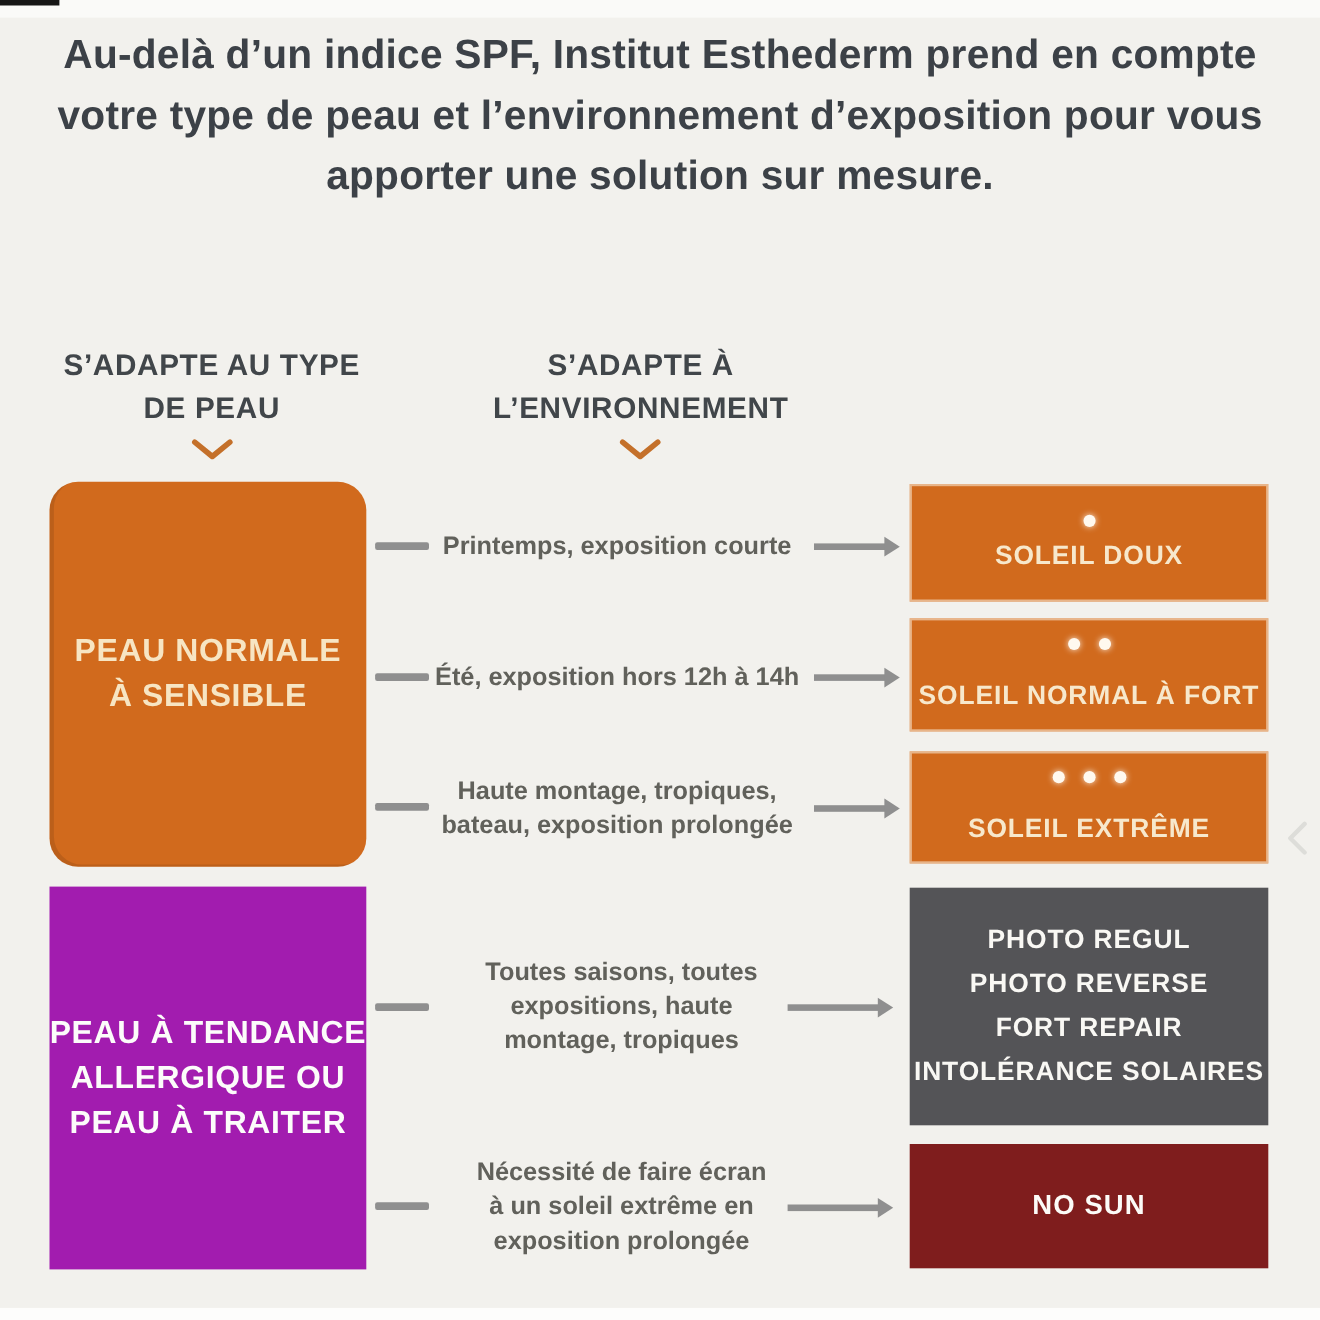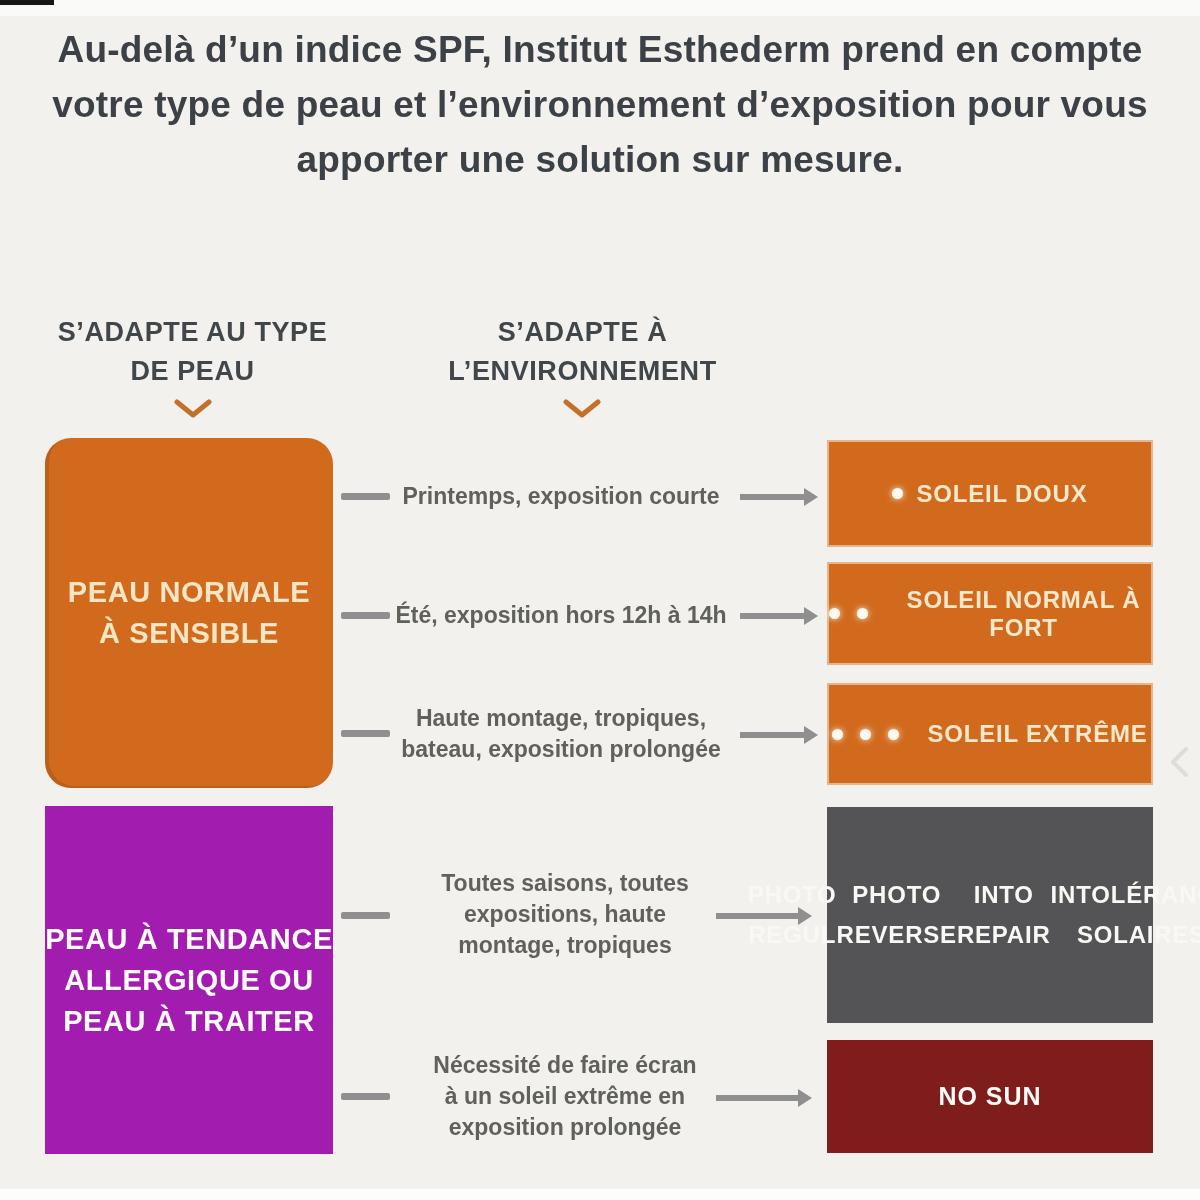--- a/index.html
+++ b/index.html
@@ -36,21 +36,21 @@
   .cond-label div{font-size:23px;line-height:31px;}
   .cond-label--r13{left:386px;width:350px;}
   .cond-label--r45{left:400px;width:330px;}
 
   .arrow{position:absolute;height:18px;}
   .arrow .shaft{position:absolute;left:0;right:12px;top:6px;height:6px;background:#8F8F8F;}
   .arrow .head{position:absolute;right:0;top:0;width:0;height:0;
     border-left:14px solid #8F8F8F;border-top:9px solid transparent;border-bottom:9px solid transparent;}
 
   .env-box{
-    position:absolute;left:827px;width:326px;display:flex;flex-direction:row;
+    position:absolute;left:827px;width:326px;display:flex;flex-direction:column;
     justify-content:center;align-items:center;text-align:center;box-sizing:border-box;
   }
   .env-box--orange{background:#D16A1D;border:2px solid rgba(252,243,228,.55);color:#F7E8CC;}
   .env-box--orange .label{font-size:24px;font-weight:700;letter-spacing:.8px;}
   .env-box--r1{top:440px;height:107px;gap:13px;}
   .env-box--r2{top:562px;height:103px;gap:28px;}
   .env-box--r3{top:683px;height:102px;gap:28px;}
   .env-box--dark{top:807px;height:216px;background:#545457;color:#F9F8F4;}
   .env-box--dark div{font-size:24px;line-height:40px;font-weight:700;letter-spacing:.8px;}
   .env-box--nosun{top:1040px;height:113px;background:#7f1d1d;color:#FCFBF8;}
@@ -172,21 +172,21 @@
       <span class="dot"></span>
       <span class="dot"></span>
       <span class="dot"></span>
     </div>
     <div class="label">SOLEIL EXTRÊME</div>
   </div>
 
   <div class="env-box env-box--dark">
     <div>PHOTO REGUL</div>
     <div>PHOTO REVERSE</div>
-    <div>INTO REPAIR</div>
+    <div>FORT REPAIR</div>
     <div>INTOLÉRANCE SOLAIRES</div>
   </div>
 
   <div class="env-box env-box--nosun">
     <div class="label">NO SUN</div>
   </div>
 
   <svg class="carousel-chevron" viewBox="0 0 26 34">
     <polyline points="20,4 7,17 20,30" fill="none" stroke="#DADAD6" stroke-width="4" stroke-linecap="round" stroke-linejoin="round"></polyline>
   </svg>

